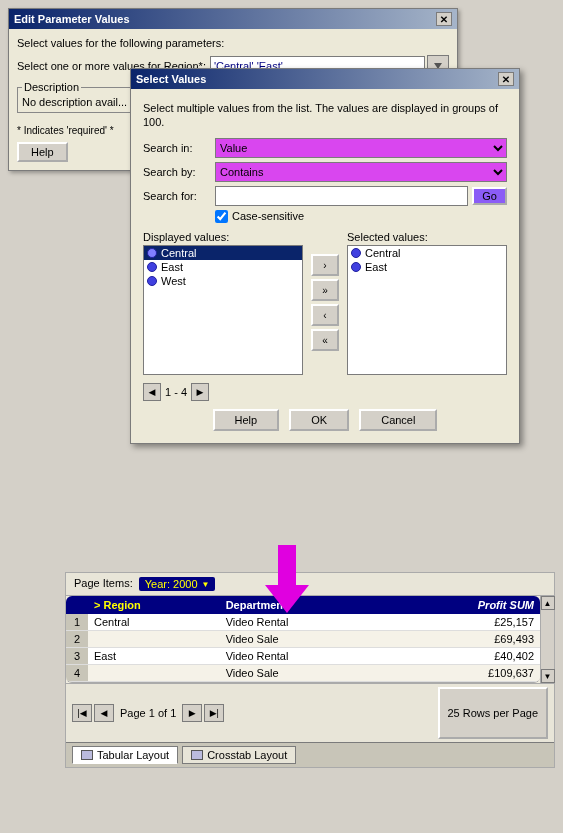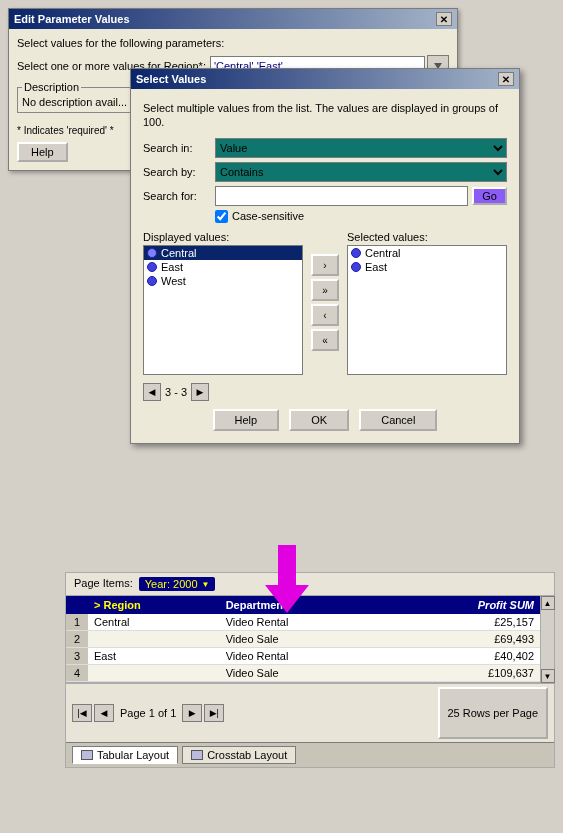--- a/index.html
+++ b/index.html
@@ -124,21 +124,21 @@
     }
     .sv-row label {
       width: 72px;
       font-size: 11px;
     }
     .sv-row select {
       flex: 1;
       height: 20px;
       border: 1px solid #7b7b7b;
       font-size: 11px;
-      background: #0f766e;
+      background: #d946ef;
     }
     .sv-row input[type=text] {
       flex: 1;
       height: 20px;
       border: 1px solid #7b7b7b;
       font-size: 11px;
       padding: 1px 3px;
     }
     .sv-row .go-btn {
       background: #8b5cf6;
@@ -553,21 +553,21 @@
           <div class="list-item">
             <span class="bullet"></span>
             <span>East</span>
           </div>
         </div>
       </div>
     </div>
 
     <div class="sv-pagination">
       <div class="page-nav-btn">◀</div>
-      <span class="page-info">3 - 3</span>
+      <span class="page-info">1 - 4</span>
       <div class="page-nav-btn">▶</div>
     </div>
 
     <div class="sv-buttons">
       <button>Help</button>
       <button>OK</button>
       <button>Cancel</button>
     </div>
   </div>
 </div>
@@ -581,21 +581,21 @@
 
   <div class="page-items-bar">
     <span class="page-items-label">Page Items:</span>
     <div class="year-badge">
       <span>Year: 2000</span>
       <span class="dropdown-arrow">▼</span>
     </div>
   </div>
 
   <div class="table-with-scroll">
-    <div class="report-table-wrapper" style="flex:1;">
+    <div class="report-table-wrapper" style="flex:1;border-radius:6px;">
       <table class="report-table">
         <thead>
           <tr>
             <td class="expand-col"></td>
             <td style="color:#ffff00;">&gt; Region</td>
             <td>Department</td>
             <td style="text-align:right; font-style:italic;">Profit SUM</td>
           </tr>
         </thead>
         <tbody>

